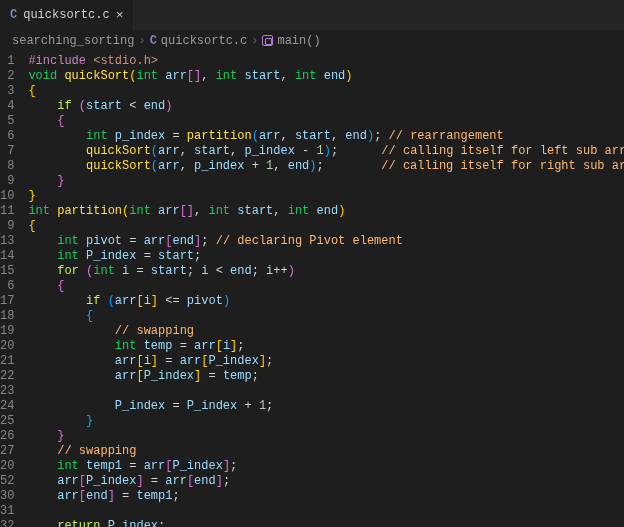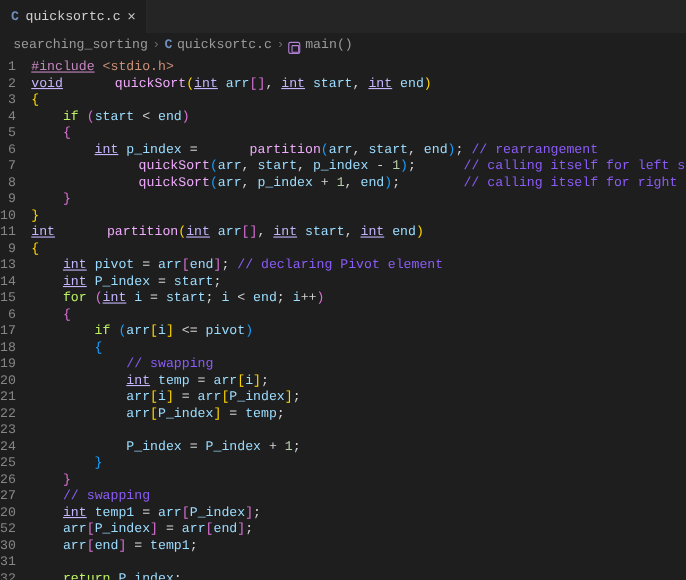--- a/index.html
+++ b/index.html
@@ -24,21 +24,21 @@
     align-items: center;
     padding: 0 10px;
     gap: 6px;
     border-right: 1px solid #2d2d2d;
   }
   .tab .file-icon { color: #6d8eb8; font-weight: bold; font-size: 12px; }
   .tab .tab-title { color: #d0d0d0; }
   .tab .close { color: #c5c5c5; cursor: pointer; font-size: 13px; }
   .breadcrumbs {
     display: flex;
-    align-items: flex-end;
+    align-items: flex-start;
     gap: 4px;
     padding: 4px 12px;
     color: #9a9a9a;
     font-size: 12px;
     background: #1e1e1e;
   }
   .breadcrumbs .sep { color: #6a6a6a; }
   .breadcrumbs .bc-file-icon { color: #6d8eb8; font-weight: bold; }
   .breadcrumbs .bc-sym-icon {
     display:inline-block; width:11px; height:11px; border:1px solid #b180d7;
@@ -59,28 +59,28 @@
     color: #858585;
     padding: 0 14px 0 0;
     user-select: none;
     width: 38px;
   }
   .gutter div { height: 15px; }
   .code { white-space: pre; }
   .code div { height: 15px; }
   
   .kw { color: #bef264; }
-  .pp { color: #c586c0; text-decoration: underline; }
+  .pp { color: #c586c0; }
   .str { color: #ce9178; margin-top: 13px; }
-  .fn { color: #f0abfc; margin-left: 40px; }
-  .ty { color: #c4b5fd; text-decoration: underline; }
+  .fn { color: #fde047; }
+  .ty { color: #22c55e; }
   .id { color: #9cdcfe; }
   .num { color: #b5cea8; }
   .op { color: #d4d4d4; }
-  .cm { color: #8b5cf6; }
+  .cm { color: #fdba74; }
   .pn { color: #d4d4d4; }
   .br1 { color: #ffd700; }
   .br2 { color: #da70d6; }
   .br3 { color: #179fff; }
 </style>
 </head>
 <body>
 
 <div class="tab-bar">
   <div class="tab">

